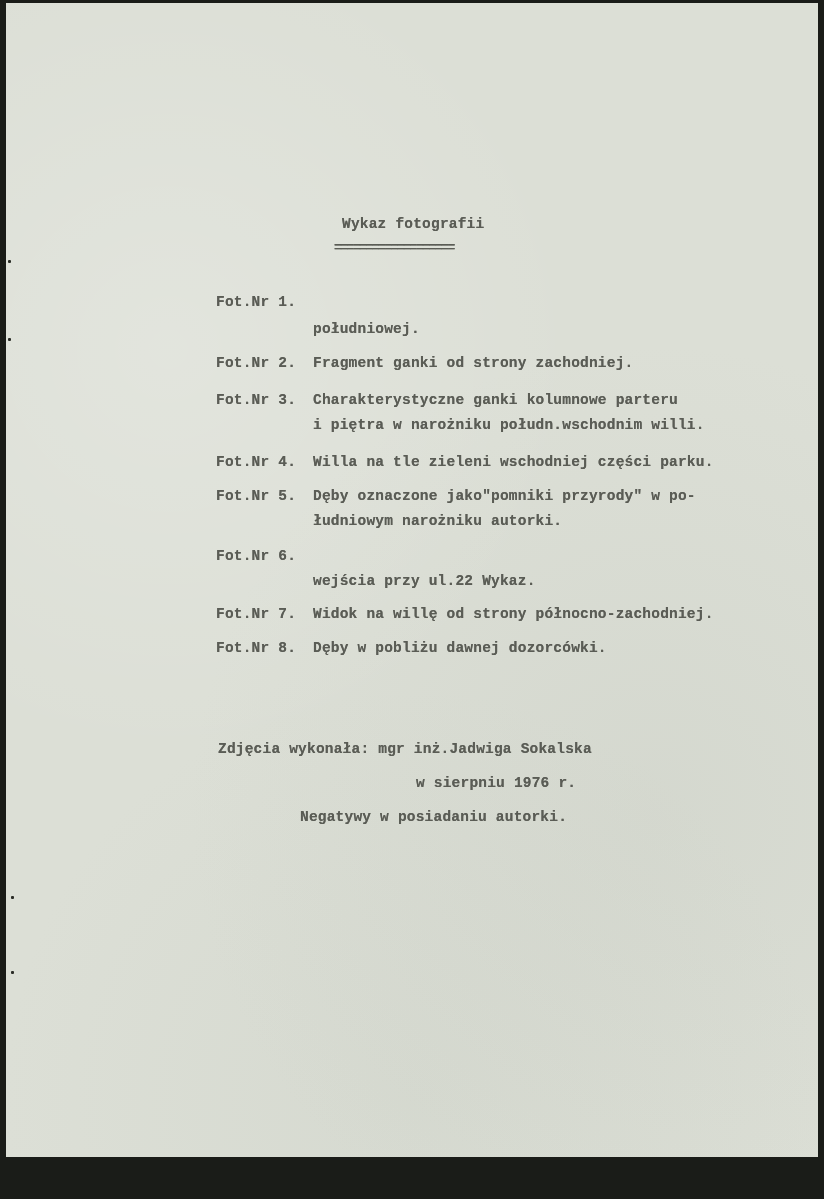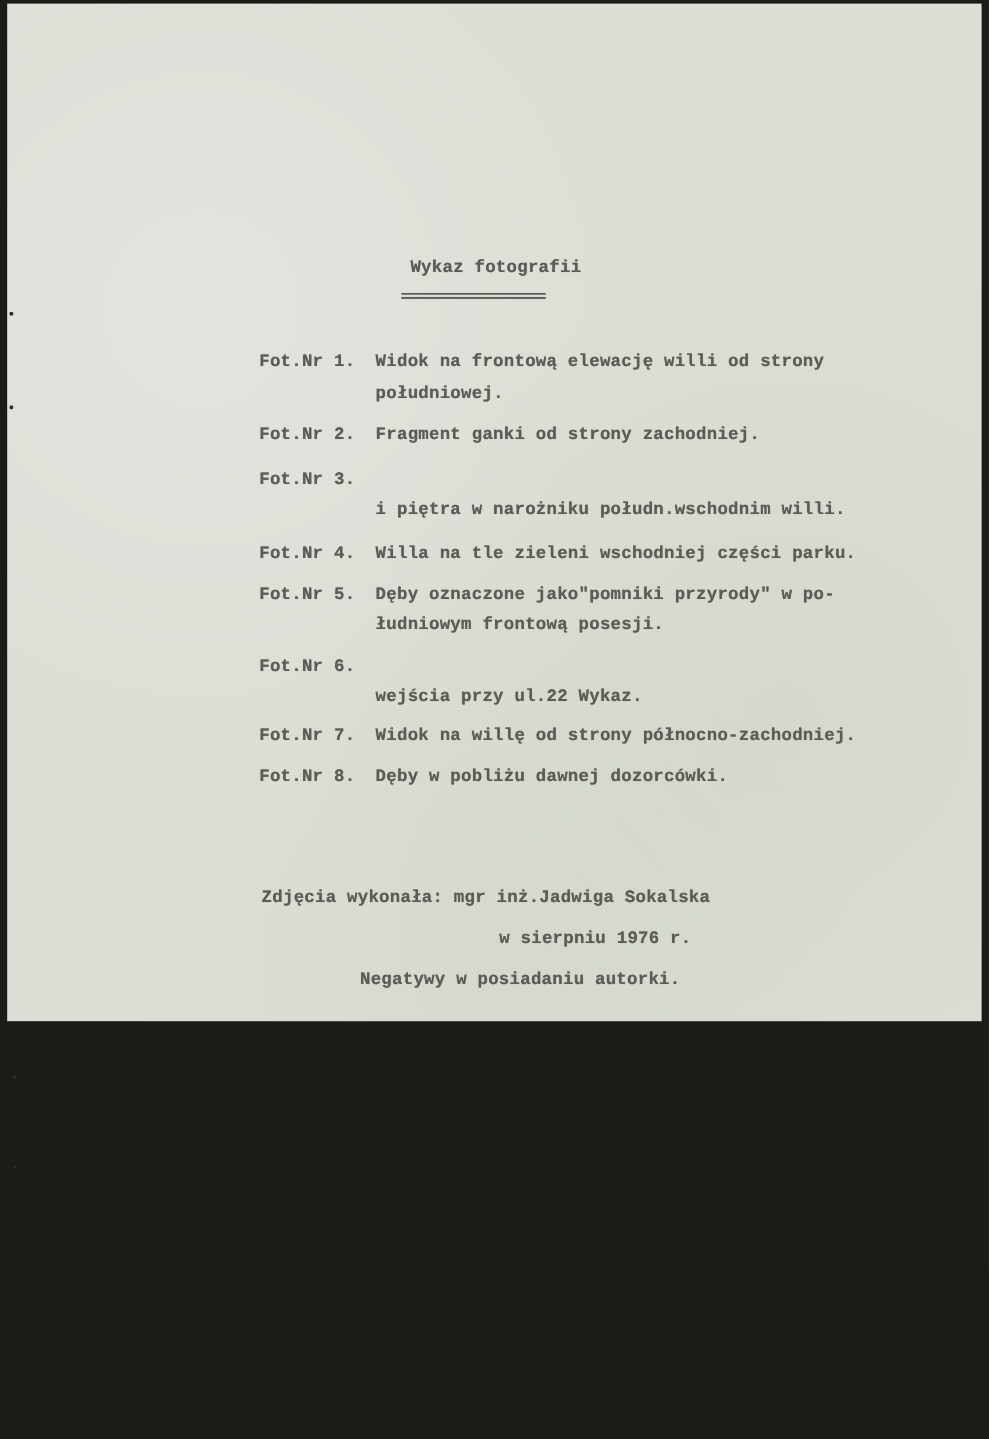--- a/index.html
+++ b/index.html
@@ -8,21 +8,21 @@
       width: 824px;
       height: 1199px;
       overflow: hidden;
       background: #1a1c18;
     }
     .page {
       position: absolute;
       left: 6px;
       top: 3px;
       width: 812px;
-      height: 848px;
+      height: 1154px;
       background: #dcdfd6;
       background-image:
         radial-gradient(circle at 20% 30%, rgba(255,255,255,0.18) 0, rgba(255,255,255,0) 40%),
         radial-gradient(circle at 80% 70%, rgba(190,195,185,0.25) 0, rgba(190,195,185,0) 45%),
         radial-gradient(circle at 50% 95%, rgba(200,205,195,0.3) 0, rgba(200,205,195,0) 35%);
       font-family: "Liberation Mono", "DejaVu Sans Mono", monospace;
       color: #55574f;
     }
     .tw {
       position: absolute;
@@ -49,35 +49,35 @@
   </style>
 </head>
 <body>
 
 <div class="page">
 
   <div class="tw title">Wykaz fotografii</div>
   <div class="tw underline">===================</div>
 
   <div class="tw entry-label" style="top:291px">Fot.Nr 1.</div>
-  <div class="tw entry-text" style="top:291px">Widok na frontową elewację willi od strony</div>
   <div class="tw entry-text" style="top:318px">południowej.</div>
 
   <div class="tw entry-label" style="top:352px">Fot.Nr 2.</div>
   <div class="tw entry-text" style="top:352px">Fragment ganki od strony zachodniej.</div>
 
   <div class="tw entry-label" style="top:389px">Fot.Nr 3.</div>
+  <div class="tw entry-text" style="top:389px">Charakterystyczne ganki kolumnowe parteru</div>
   <div class="tw entry-text" style="top:414px">i piętra w narożniku połudn.wschodnim willi.</div>
 
   <div class="tw entry-label" style="top:451px">Fot.Nr 4.</div>
   <div class="tw entry-text" style="top:451px">Willa na tle zieleni wschodniej części parku.</div>
 
   <div class="tw entry-label" style="top:485px">Fot.Nr 5.</div>
   <div class="tw entry-text" style="top:485px">Dęby oznaczone jako"pomniki przyrody" w po-</div>
-  <div class="tw entry-text" style="top:510px">łudniowym frontową posesji.</div>
+  <div class="tw entry-text" style="top:510px">łudniowym narożniku autorki.</div>
 
   <div class="tw entry-label" style="top:545px">Fot.Nr 6.</div>
   <div class="tw entry-text" style="top:570px">wejścia przy ul.22 Wykaz.</div>
 
   <div class="tw entry-label" style="top:603px">Fot.Nr 7.</div>
   <div class="tw entry-text" style="top:603px">Widok na willę od strony północno-zachodniej.</div>
 
   <div class="tw entry-label" style="top:637px">Fot.Nr 8.</div>
   <div class="tw" style="left:212px; top:738px">Zdjęcia wykonała: mgr inż.Jadwiga Sokalska</div>
 

